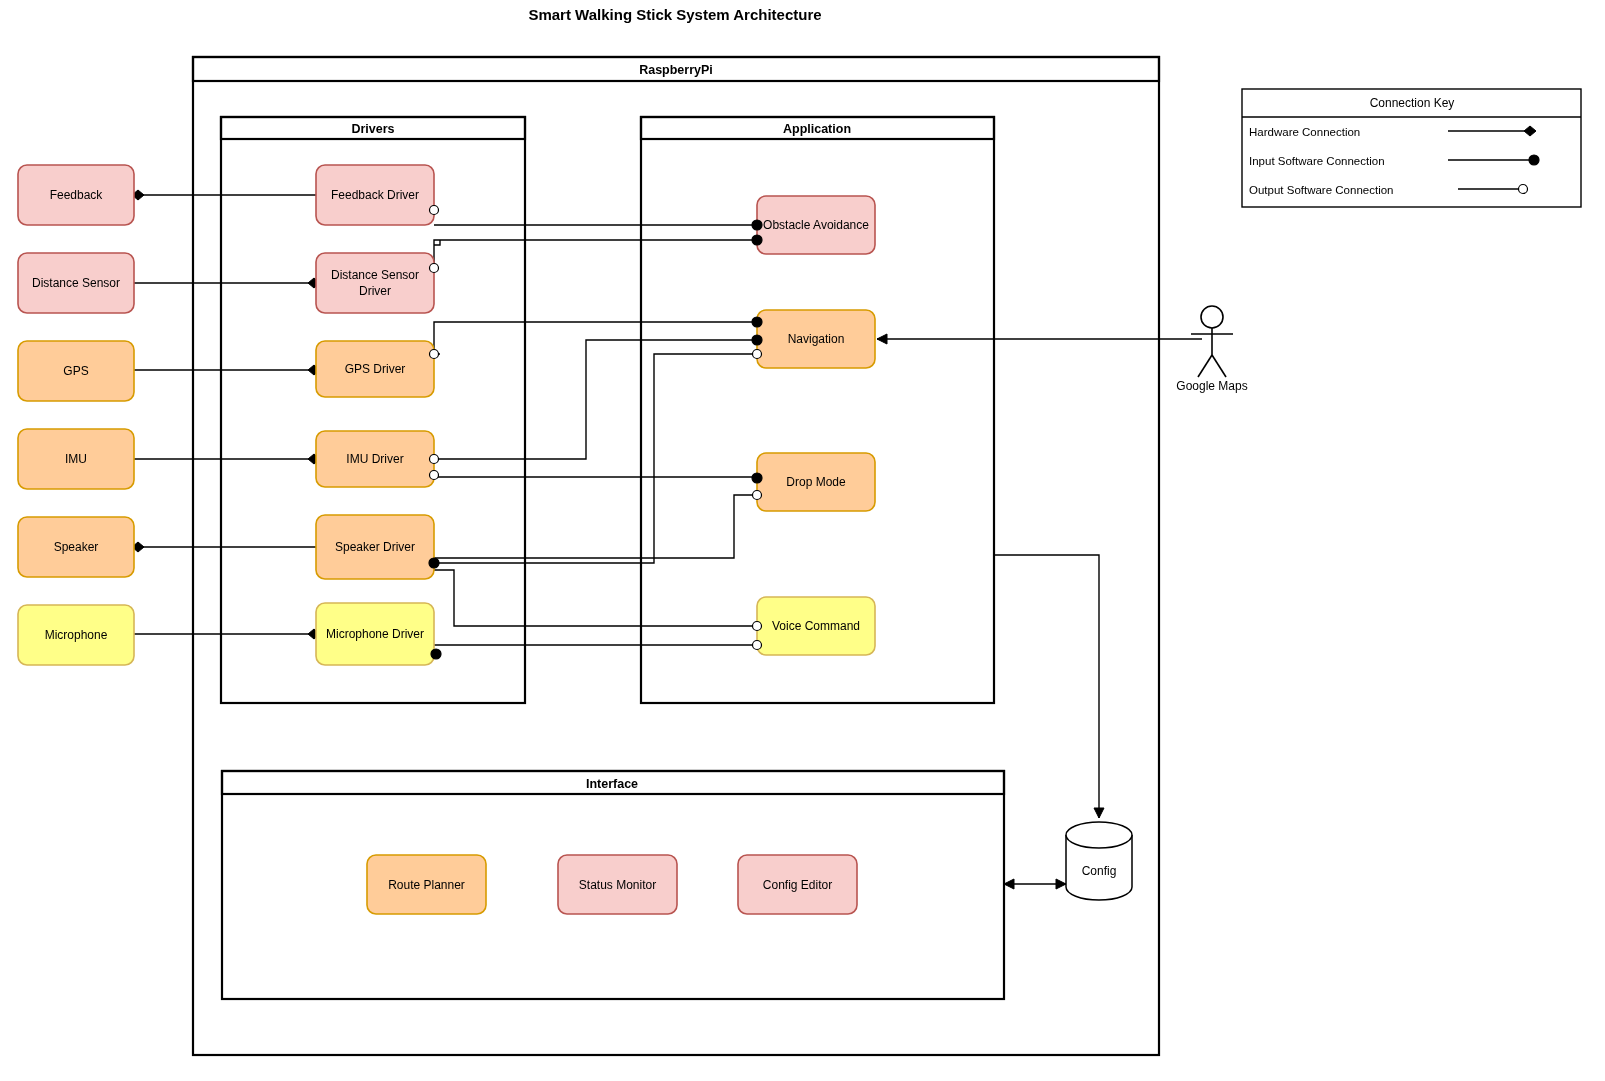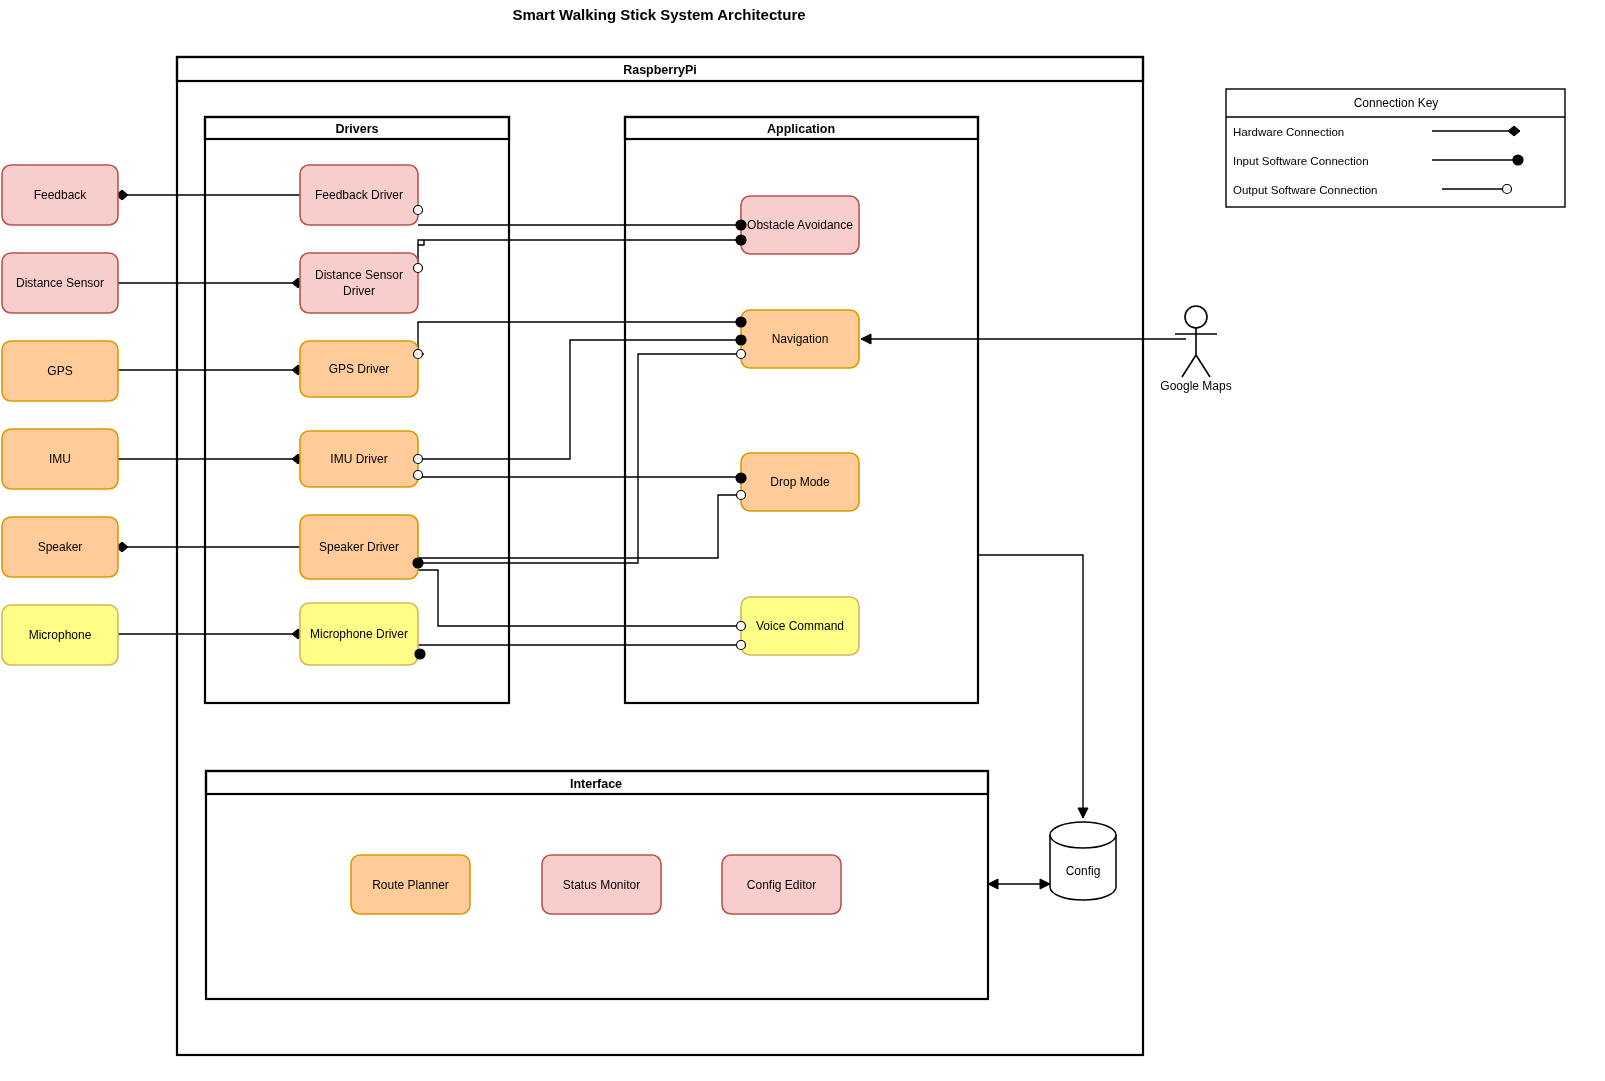--- a/index.html
+++ b/index.html
@@ -9,21 +9,21 @@
   }
   body {
     width: 1605px;
     height: 1081px;
     font-family: "Liberation Sans", sans-serif;
     position: relative;
     overflow: hidden;
   }
   #diagram-root {
     position: absolute;
-    left: 0; top: 0;
+    left: 16px; top: 0;
     width: 1562px;
     height: 1081px;
   }
   svg { display: block; }
   .diagram-title {
     font-size: 15px;
     font-weight: bold;
     fill: #000000;
   }
   .container-title {

